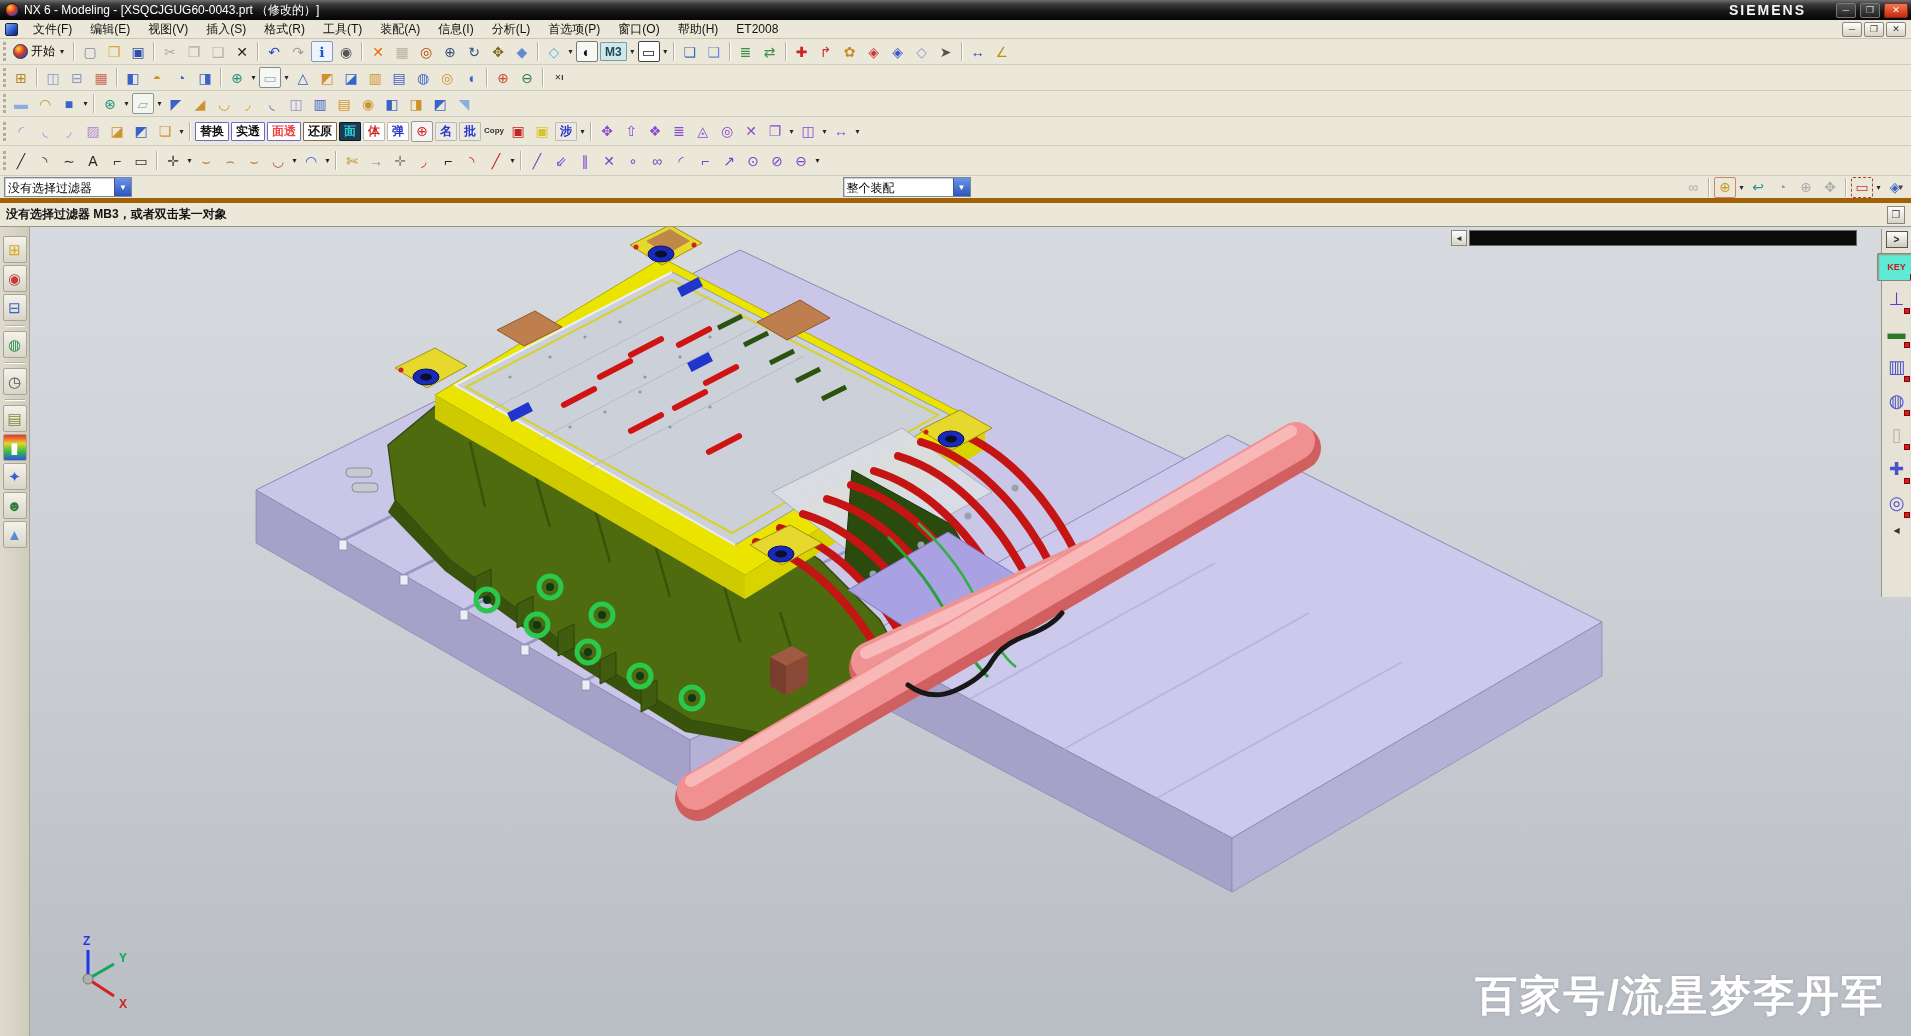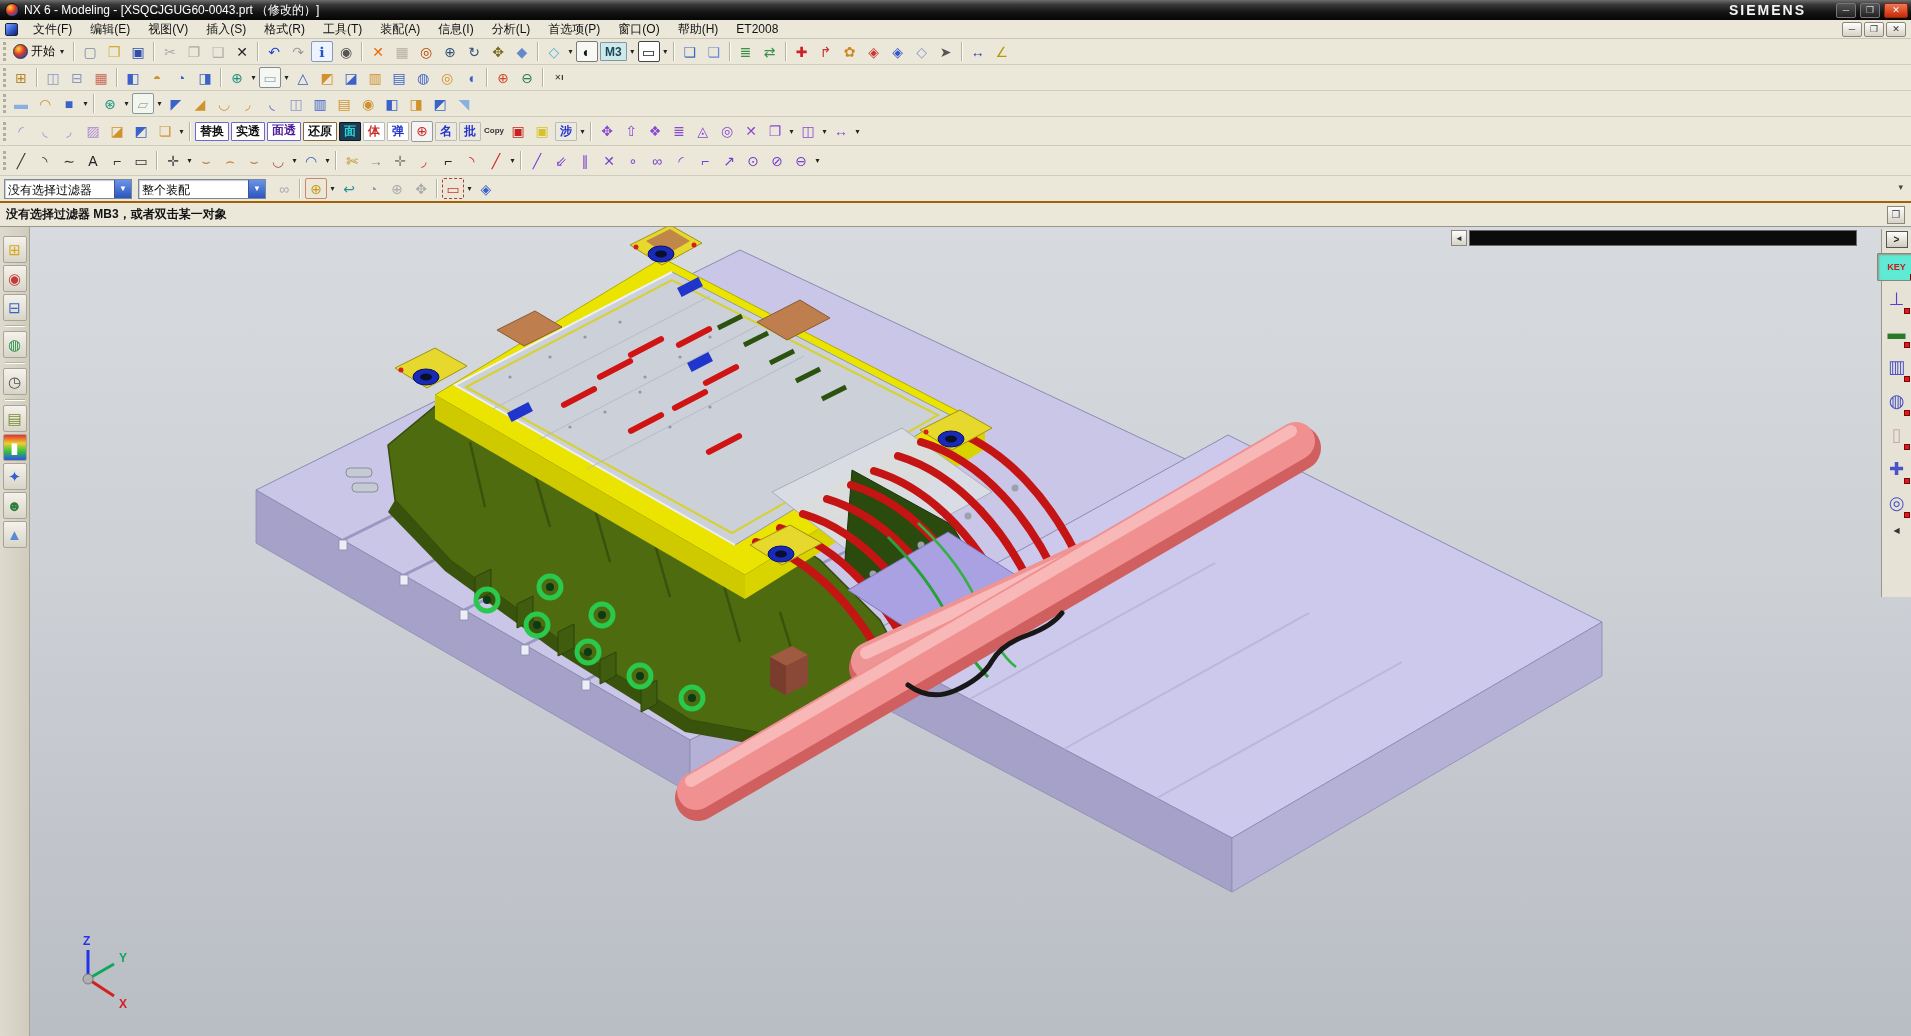--- a/index.html
+++ b/index.html
@@ -36,21 +36,21 @@
   .tb-btn .g{line-height:1;}
   .tb-sep{width:2px;height:19px;border-left:1px solid #b5b2a4;border-right:1px solid #fdfcf7;margin:0 3px;}
   .tb-grip{width:3px;height:19px;border-left:3px dotted #b0ad9e;margin:0 3px 0 1px;}
   .dd{font-size:8px;color:#222;width:9px;text-align:center;}
   .start-btn{display:inline-flex;align-items:center;gap:3px;height:21px;padding:0 4px;font-size:12px;}
   .start-btn .orb{width:15px;height:15px;border-radius:50%;
     background:radial-gradient(circle at 35% 30%,#ffd24a 0%,#e03a1a 45%,#2a46c8 80%);border:1px solid #333;}
   .start-btn .dd{width:8px;}
   .badge{position:absolute;right:0;bottom:0;width:6px;height:6px;background:#e01818;border:1px solid #7a0808;}
   
-  .selbar{height:27px;background:#ebe8da;border-bottom:2px solid #a16207;display:flex;align-items:center;padding:0 4px;position:relative;}
+  .selbar{height:27px;background:#ebe8da;border-bottom:5px solid #a16207;display:flex;align-items:center;padding:0 4px;position:relative;justify-content:space-between;}
   .sel-dd{display:flex;width:128px;height:20px;background:#fff;border:1px solid #7e8798;margin-right:6px;
     box-shadow:inset 1px 1px 1px #c8ccd4;}
   .sel-dd .txt{flex:1;font-size:12px;padding:2px 3px;white-space:nowrap;overflow:hidden;}
   .sel-dd .btn{width:17px;background:linear-gradient(#6a94e8,#2a55bd);color:#fff;font-size:8px;display:flex;align-items:center;justify-content:center;border-left:1px solid #44519a;}
   .overflow-dd{position:absolute;right:8px;top:6px;font-size:9px;color:#444;}
   
   .promptbar{height:24px;background:#ebe8da;border-bottom:1px solid #9a978a;display:flex;align-items:center;
     font-size:12px;font-weight:bold;padding:0 6px;color:#111;}
   .prompt-right{margin-left:auto;display:flex;align-items:center;gap:3px;}
   .fit-btn{width:18px;height:18px;border:1px solid #8a877a;background:linear-gradient(#fdfdfb,#d6d3c6);
@@ -426,21 +426,21 @@
     </span>
     <span class="dd">▾</span>
     <span class="tb-sep"></span>
     <span class="tb-btn" style="background: rgb(255, 255, 255); border: 1px solid rgb(106, 106, 208);">
       <span class="g" style="color: rgb(17, 17, 17);">替换</span>
     </span>
     <span class="tb-btn" style="background: rgb(255, 255, 255); border: 1px solid rgb(106, 106, 208);">
       <span class="g" style="color: rgb(17, 17, 17);">实透</span>
     </span>
     <span class="tb-btn" style="background: rgb(255, 255, 255); border: 1px solid rgb(106, 106, 208);">
-      <span class="g" style="color: #4c1d95; font-family: Liberation Mono, monospace;">面透</span>
+      <span class="g" style="color: #ef4444;">面透</span>
     </span>
     <span class="tb-btn" style="background: rgb(255, 255, 255); border: 1px solid rgb(138, 106, 58);">
       <span class="g" style="color: rgb(17, 17, 17);">还原</span>
     </span>
     <span class="tb-btn" style="background: rgb(28, 58, 82); border: 1px solid rgb(10, 26, 42);">
       <span class="g" style="color: rgb(42, 212, 212);">面</span>
     </span>
     <span class="tb-btn" style="background: rgb(255, 255, 255); border: 1px solid rgb(187, 187, 187);">
       <span class="g" style="color: rgb(208, 42, 42);">体</span>
     </span>
@@ -957,14 +957,15 @@
             <span class="badge"></span>
           </span>
           <span class="tb-icon">
             <span class="g" style="color: rgb(74, 82, 200);">◎</span>
             <span class="badge"></span>
           </span>
         </span>
       <span class="pal-collapse">◀</span>
     </div>
 
+    <div class="watermark">百家号/流星梦李丹军</div>
   </div>
 </div>
 
 </body></html>

